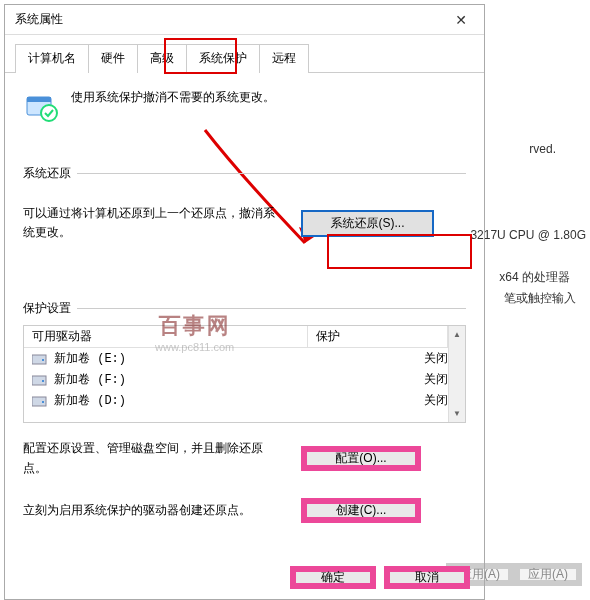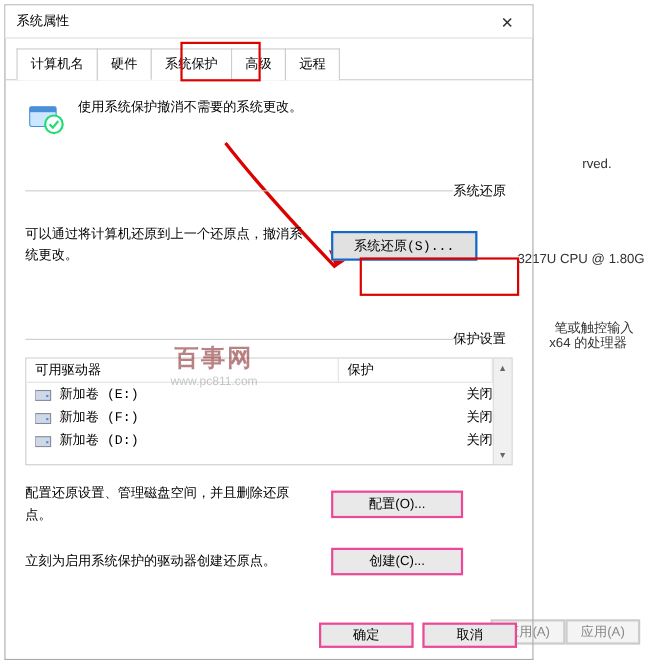--- a/index.html
+++ b/index.html
@@ -68,21 +68,20 @@
     gap: 12px;
     align-items: flex-start;
   }
   .shield-icon {
     width: 36px; height: 36px;
     flex-shrink: 0;
   }
   .section-label {
     position: relative;
     margin-top: 40px;
-    text-align: right;
   }
   .section-label span {
     background: #fff;
     padding-right: 6px;
     position: relative;
     z-index: 2;
   }
   .section-line {
     border-top: 1px solid #ccc;
     position: absolute;
@@ -91,21 +90,21 @@
   }
   .row {
     display: flex;
     margin-top: 22px;
     align-items: center;
     gap: 18px;
   }
   .row .text { flex: 1; max-width: 260px; line-height: 1.6; }
   .btn {
     width: 120px; height: 25px;
-    border: 2px solid #ec4899;
+    border: 6px solid #ec4899;
     background: #e9e9e9;
     display: inline-flex;
     align-items: center; justify-content: center;
     font-family: inherit;
     font-size: 12px;
   }
   .restore-btn {
     border: 2px solid #1668c5;
     background: #e1e1e1;
     width: 133px; height: 27px;
@@ -190,40 +189,40 @@
     bottom: 14px; right: 8px;
     display: flex;
   }
   .bg-apply .btn { width: 68px; height: 23px; background: #f4f4f4; color: #888; border-color: #ccc; }
 </style>
 </head>
 <body>
 
 <div class="bg-text" style="right:34px; top:142px;">rved.</div>
 <div class="bg-text" style="right:4px; top:228px;">3217U CPU @ 1.80G</div>
-<div class="bg-text" style="right:20px; top:269px;margin-top:34px;">x64 的处理器</div>
+<div class="bg-text" style="right:20px; top:269px;">x64 的处理器</div>
 <div class="bg-text" style="right:14px; top:290px;">笔或触控输入</div>
 <div class="bg-apply">
   <button class="btn">应用(A)</button>
   <button class="btn">应用(A)</button>
 </div>
 
 <div class="dialog">
   <div class="titlebar">
     <div class="title">系统属性</div>
     <div class="close-btn">
       <span>✕</span>
     </div>
   </div>
 
   <div class="tabs">
     <div class="tab">计算机名</div>
     <div class="tab">硬件</div>
+    <div class="tab">高级</div>
     <div class="tab active">系统保护</div>
-    <div class="tab">高级</div>
     <div class="tab">远程</div>
     <div class="tab-highlight"></div>
   </div>
 
   <div class="content">
     <div class="intro">
       <span class="shield-icon">
         <svg viewBox="0 0 36 36">
             <rect x="4" y="8" width="24" height="18" rx="2" fill="#cde6ff" stroke="#4a90d9"></rect>
             <rect x="4" y="8" width="24" height="5" fill="#4a90d9"></rect>
@@ -237,21 +236,21 @@
     <svg class="arrow" viewBox="0 0 130 138">
       <path d="M5,5 Q40,50 105,118" stroke="#d00" stroke-width="3" fill="none"></path>
       <path d="M105,118 l-6,-16 l18,8 z" fill="#d00"></path>
     </svg>
 
     <div class="section-label">
       <div class="section-line"></div>
       <span>系统还原</span>
     </div>
 
-    <div style="position:relative;font-family:Liberation Mono, monospace;">
+    <div style="position:relative;">
       <div class="row">
         <div class="text">可以通过将计算机还原到上一个还原点，撤消系统更改。</div>
         <button class="btn restore-btn">系统还原(S)...</button>
       </div>
       <div class="restore-highlight"></div>
     </div>
 
     <div class="watermark">
       <div class="ch">百事网</div>
       <div>www.pc811.com</div>

